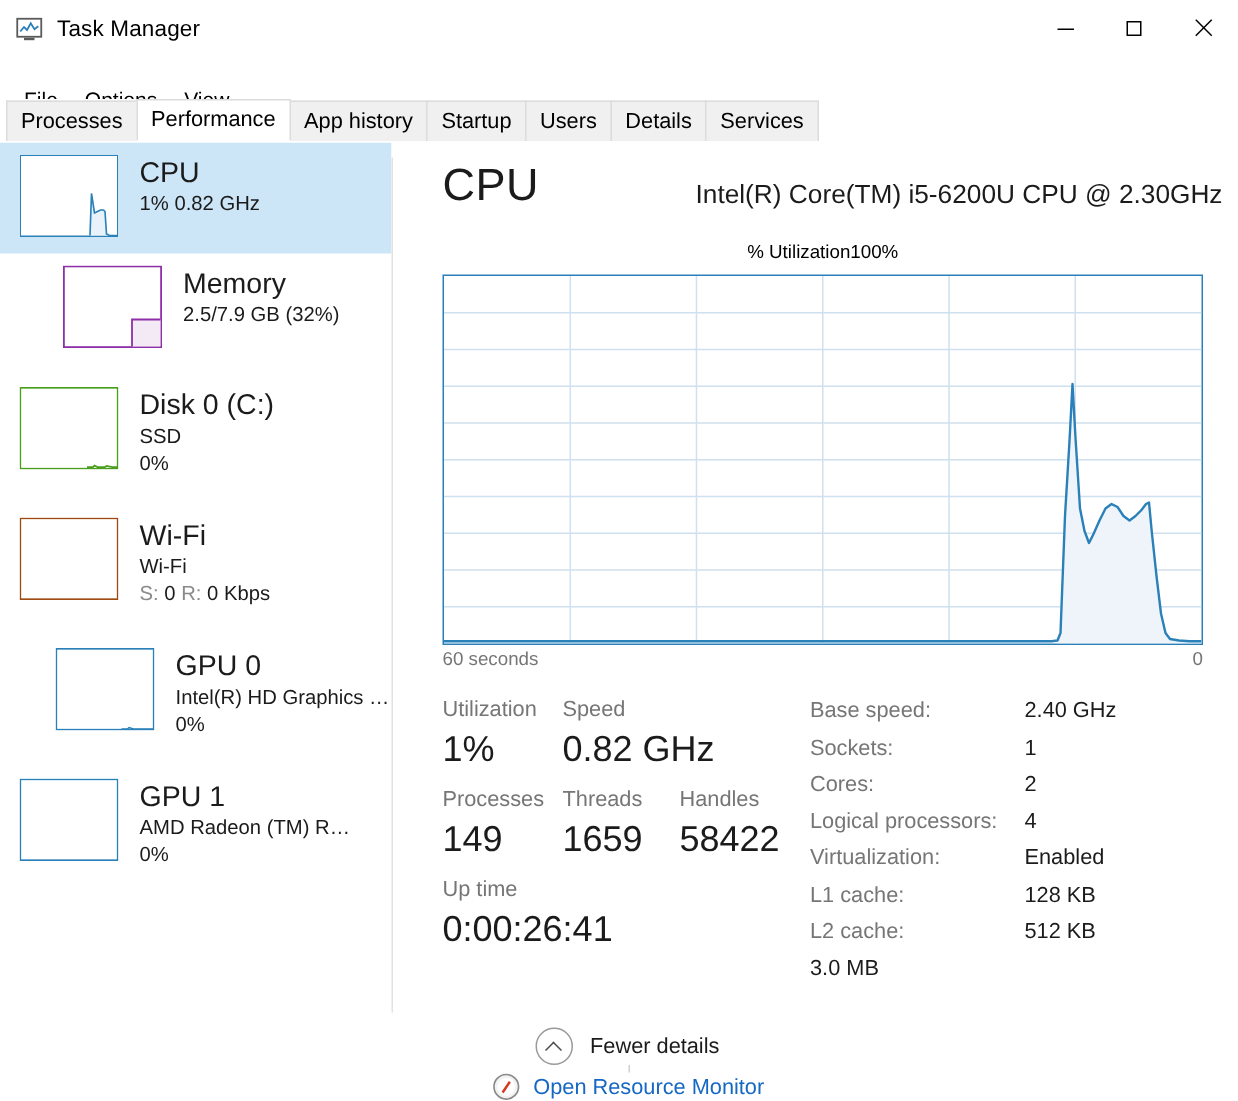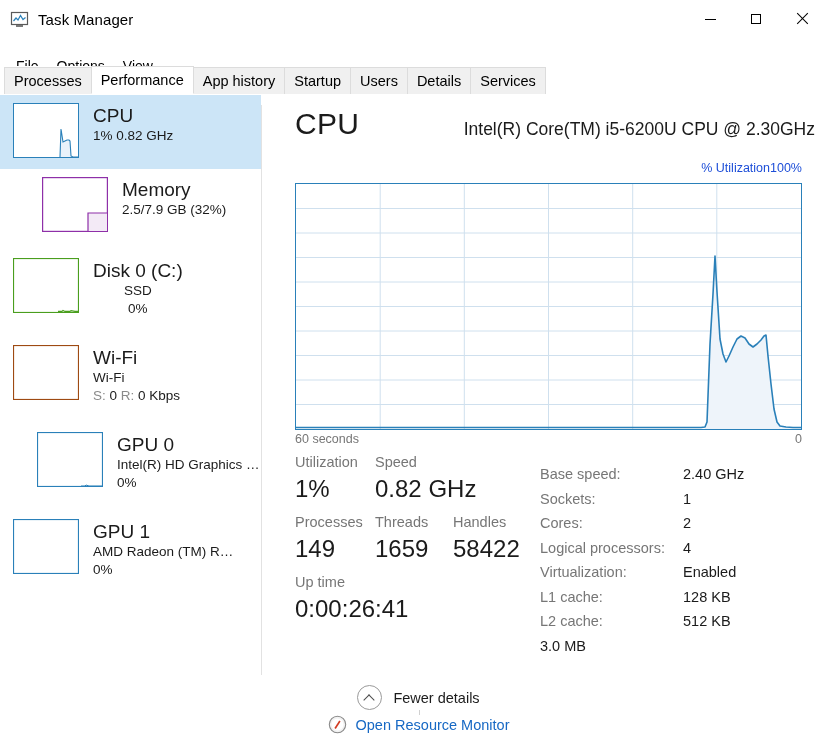--- a/index.html
+++ b/index.html
@@ -102,36 +102,36 @@
   .main-head {
     position: absolute; left: 33px; top: 12px; width: 520px;
     display: flex; align-items: baseline;
   }
   .main-title { font-size: 30px; color: #1b1b1b; font-weight: 400; letter-spacing: .3px; }
   .main-sub {
     font-size: 17.5px; color: #1b1b1b; position: absolute; right: 0; bottom: 1px; white-space: nowrap;
   }
   .axis-row {
     position: absolute; left: 33px; top: 66px; width: 507px;
-    display: flex; justify-content: flex-end;
-    font-size: 12.5px; color: #1d4ed8;
+    display: flex; justify-content: center;
+    font-size: 12.5px; color: #000000;
   }
   .graph-wrap {
     position: absolute; left: 33px; top: 88px; width: 507px; height: 247px;
     border: 1px solid #2a80b9; background: #ffffff;
   }
   .graph-wrap svg { display: block; }
   .axis-row2 {
     position: absolute; left: 33px; top: 337px; width: 507px;
     display: flex; justify-content: space-between;
     font-size: 12.5px; color: #767676;
   }
 
   
-  .stats-left { position: absolute; left: 33px; top: 356px; width: 250px; }
+  .stats-left { position: absolute; left: 33px; top: 367px; width: 250px; }
   .stat-row { display: flex; }
   .stat-cell-lbl { font-size: 14.5px; color: #767676; line-height: 22px; }
   .stat-cell-val { font-size: 24px; color: #1b1b1b; line-height: 32px; font-weight: 400; }
   .sc1 { width: 80px; } .sc2 { width: 78px; } .sc3 { width: 90px; }
   .stat-block { margin-bottom: 6px; }
 
   .specs { position: absolute; left: 278px; top: 367px; width: 280px; }
   .spec-row { display: flex; line-height: 24.5px; }
   .spec-lbl { width: 143px; font-size: 14.5px; color: #767676; }
   .spec-val { font-size: 14.5px; color: #1b1b1b; }
@@ -235,21 +235,21 @@
           <rect x="46" y="36" width="19" height="18" fill="#f3eaf6" stroke="none"></rect>
           <polyline points="46,54 46,36 65,36" fill="none" stroke="#8e2fa8" stroke-width="1.2"></polyline>
         </svg>
       </div>
       <div class="side-text">
         <div class="side-title">Memory</div>
         <div class="side-sub">2.5/7.9 GB (32%)</div>
       </div>
     </div>
 
-    <div class="side-item" style="top:155px;text-align:center;">
+    <div class="side-item" style="top:155px;">
       <div class="thumb">
         <svg width="66" height="55" viewBox="0 0 66 55">
           <rect x="0.5" y="0.5" width="65" height="54" fill="#ffffff" stroke="#4a9e1e" stroke-width="1.2"></rect>
           <polyline points="45,53.4 49,53.4 50,52.4 52,53.4 57,53.4 58,52.6 62,53.4 65,53.4" fill="none" stroke="#4a9e1e" stroke-width="1.1"></polyline>
         </svg>
       </div>
       <div class="side-text">
         <div class="side-title">Disk 0 (C:)</div>
         <div class="side-sub">SSD</div>
         <div class="side-sub">0%</div>

